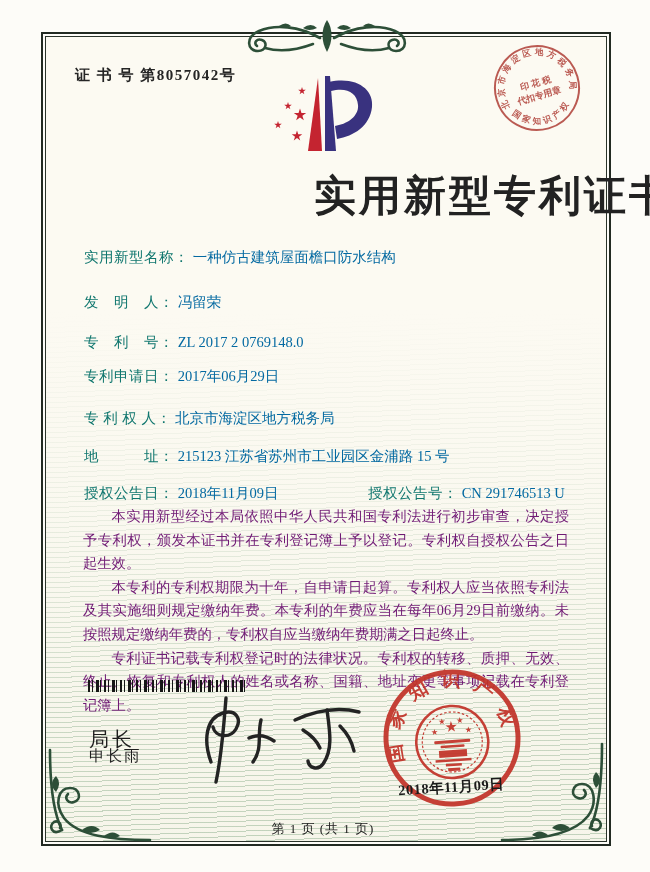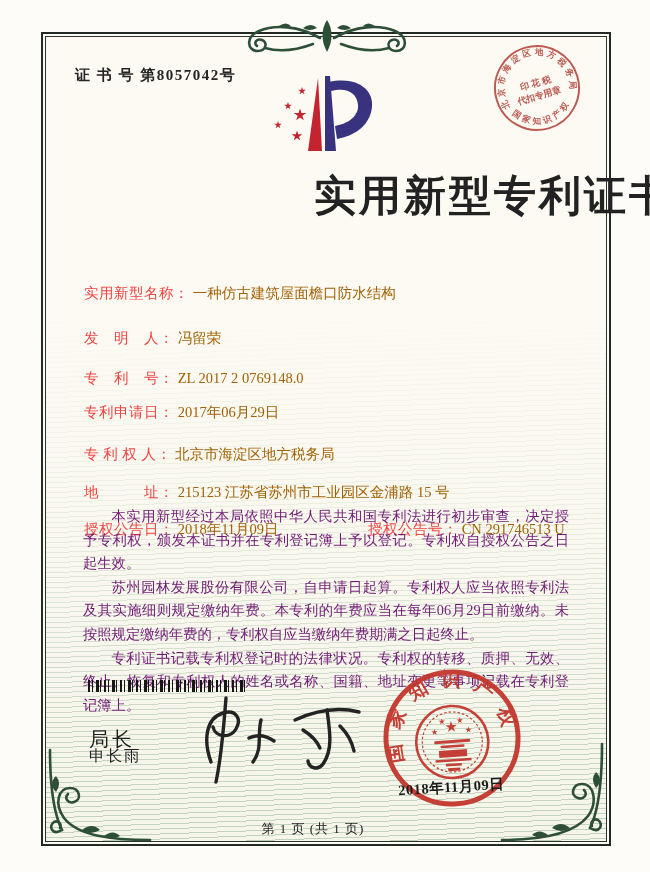--- a/index.html
+++ b/index.html
@@ -28,22 +28,22 @@
   
   .cert-no{position:absolute;left:75px;top:66px;font-size:15px;letter-spacing:1.5px;color:#252525;z-index:4;font-weight:bold;}
   .logo{position:absolute;left:262px;top:60px;z-index:4;}
   .tax-stamp{position:absolute;left:487px;top:38px;z-index:5;opacity:.88;}
   .title{
     position:absolute;left:41px;top:168px;width:633px;margin:0;text-align:right;
     font-size:42px;font-weight:700;letter-spacing:3px;color:#222;z-index:4;
   }
   
   .row{position:absolute;left:84px;font-size:14.5px;line-height:21px;white-space:nowrap;z-index:4;}
-  .flabel{display:inline-block;letter-spacing:.5px;color:#ef4444;margin-top:36px;}
-  .fvalue{color:#a16207;}
+  .flabel{display:inline-block;letter-spacing:.5px;color:#0f766e;}
+  .fvalue{color:#0369a1;}
   .grant-no{position:absolute;left:284px;top:0;}
   
   .paras{position:absolute;left:83px;top:505px;width:486px;z-index:4;}
   .paras p{margin:0;font-size:14.3px;line-height:23.6px;text-align:justify;text-indent:2em;color:#701a75;}
   
   .barcode{
     position:absolute;left:88px;top:680px;width:160px;height:12px;z-index:4;
     background:repeating-linear-gradient(90deg,
       #161616 0 2px,rgba(0,0,0,0) 2px 4px,
       #161616 4px 5px,rgba(0,0,0,0) 5px 8px,
@@ -52,21 +52,21 @@
   }
   .sig-title{position:absolute;left:89px;top:726px;font-size:20px;letter-spacing:3px;z-index:4;}
   .sig-name{position:absolute;left:89px;top:746px;font-size:15.5px;letter-spacing:2px;z-index:4;}
   .signature{position:absolute;left:183px;top:692px;z-index:4;}
   .office-seal{position:absolute;left:377px;top:663px;z-index:5;opacity:.93;}
   .seal-date{
     position:absolute;left:398px;top:776px;width:170px;z-index:6;
     font-size:14.5px;font-weight:600;letter-spacing:.5px;color:#1b1b1b;
     transform:rotate(-3.5deg);
   }
-  .footer{position:absolute;left:28px;top:820px;width:570px;text-align:center;font-size:13px;letter-spacing:1px;z-index:4;color:#222;}
+  .footer{position:absolute;left:38px;top:820px;width:570px;text-align:center;font-size:13px;letter-spacing:1px;z-index:4;color:#222;}
   
   .seal-ring-text{fill:#c23329;font-family:"Liberation Serif","DejaVu Serif",serif;font-weight:700;}
   .stamp-text{fill:#b2453d;font-family:"Liberation Serif","DejaVu Serif",serif;font-weight:700;}
 </style>
 </head>
 <body>
 
 <div class="page">
 
   <div class="frame">
@@ -184,21 +184,21 @@
       <span class="fvalue">2018年11月09日</span>
     </span>
     <span class="grant-no">
       <span class="flabel">授权公告号：</span>
       <span class="fvalue">CN 291746513 U</span>
     </span>
   </div>
 
   <div class="paras">
     <p>本实用新型经过本局依照中华人民共和国专利法进行初步审查，决定授予专利权，颁发本证书并在专利登记簿上予以登记。专利权自授权公告之日起生效。</p>
-    <p>苏州园林发展股份有限公司，自申请日起算。专利权人应当依照专利法及其实施细则规定缴纳年费。本专利的年费应当在每年06月29日前缴纳。未按照规定缴纳年费的，专利权自应当缴纳年费期满之日起终止。</p>
+    <p>本专利的专利权期限为十年，自申请日起算。专利权人应当依照专利法及其实施细则规定缴纳年费。本专利的年费应当在每年06月29日前缴纳。未按照规定缴纳年费的，专利权自应当缴纳年费期满之日起终止。</p>
     <p>专利证书记载专利权登记时的法律状况。专利权的转移、质押、无效、终止、恢复和专利权人的姓名或名称、国籍、地址变更等事项记载在专利登记簿上。</p>
   </div>
 
   <div class="barcode"></div>
 
   <div class="sig-title">局长</div>
   <div class="sig-name">申长雨</div>
 
   <svg class="signature" width="185" height="95" viewBox="0 0 185 95">
     <g fill="none" stroke="#232323" stroke-width="3.4" stroke-linecap="round" stroke-linejoin="round">

